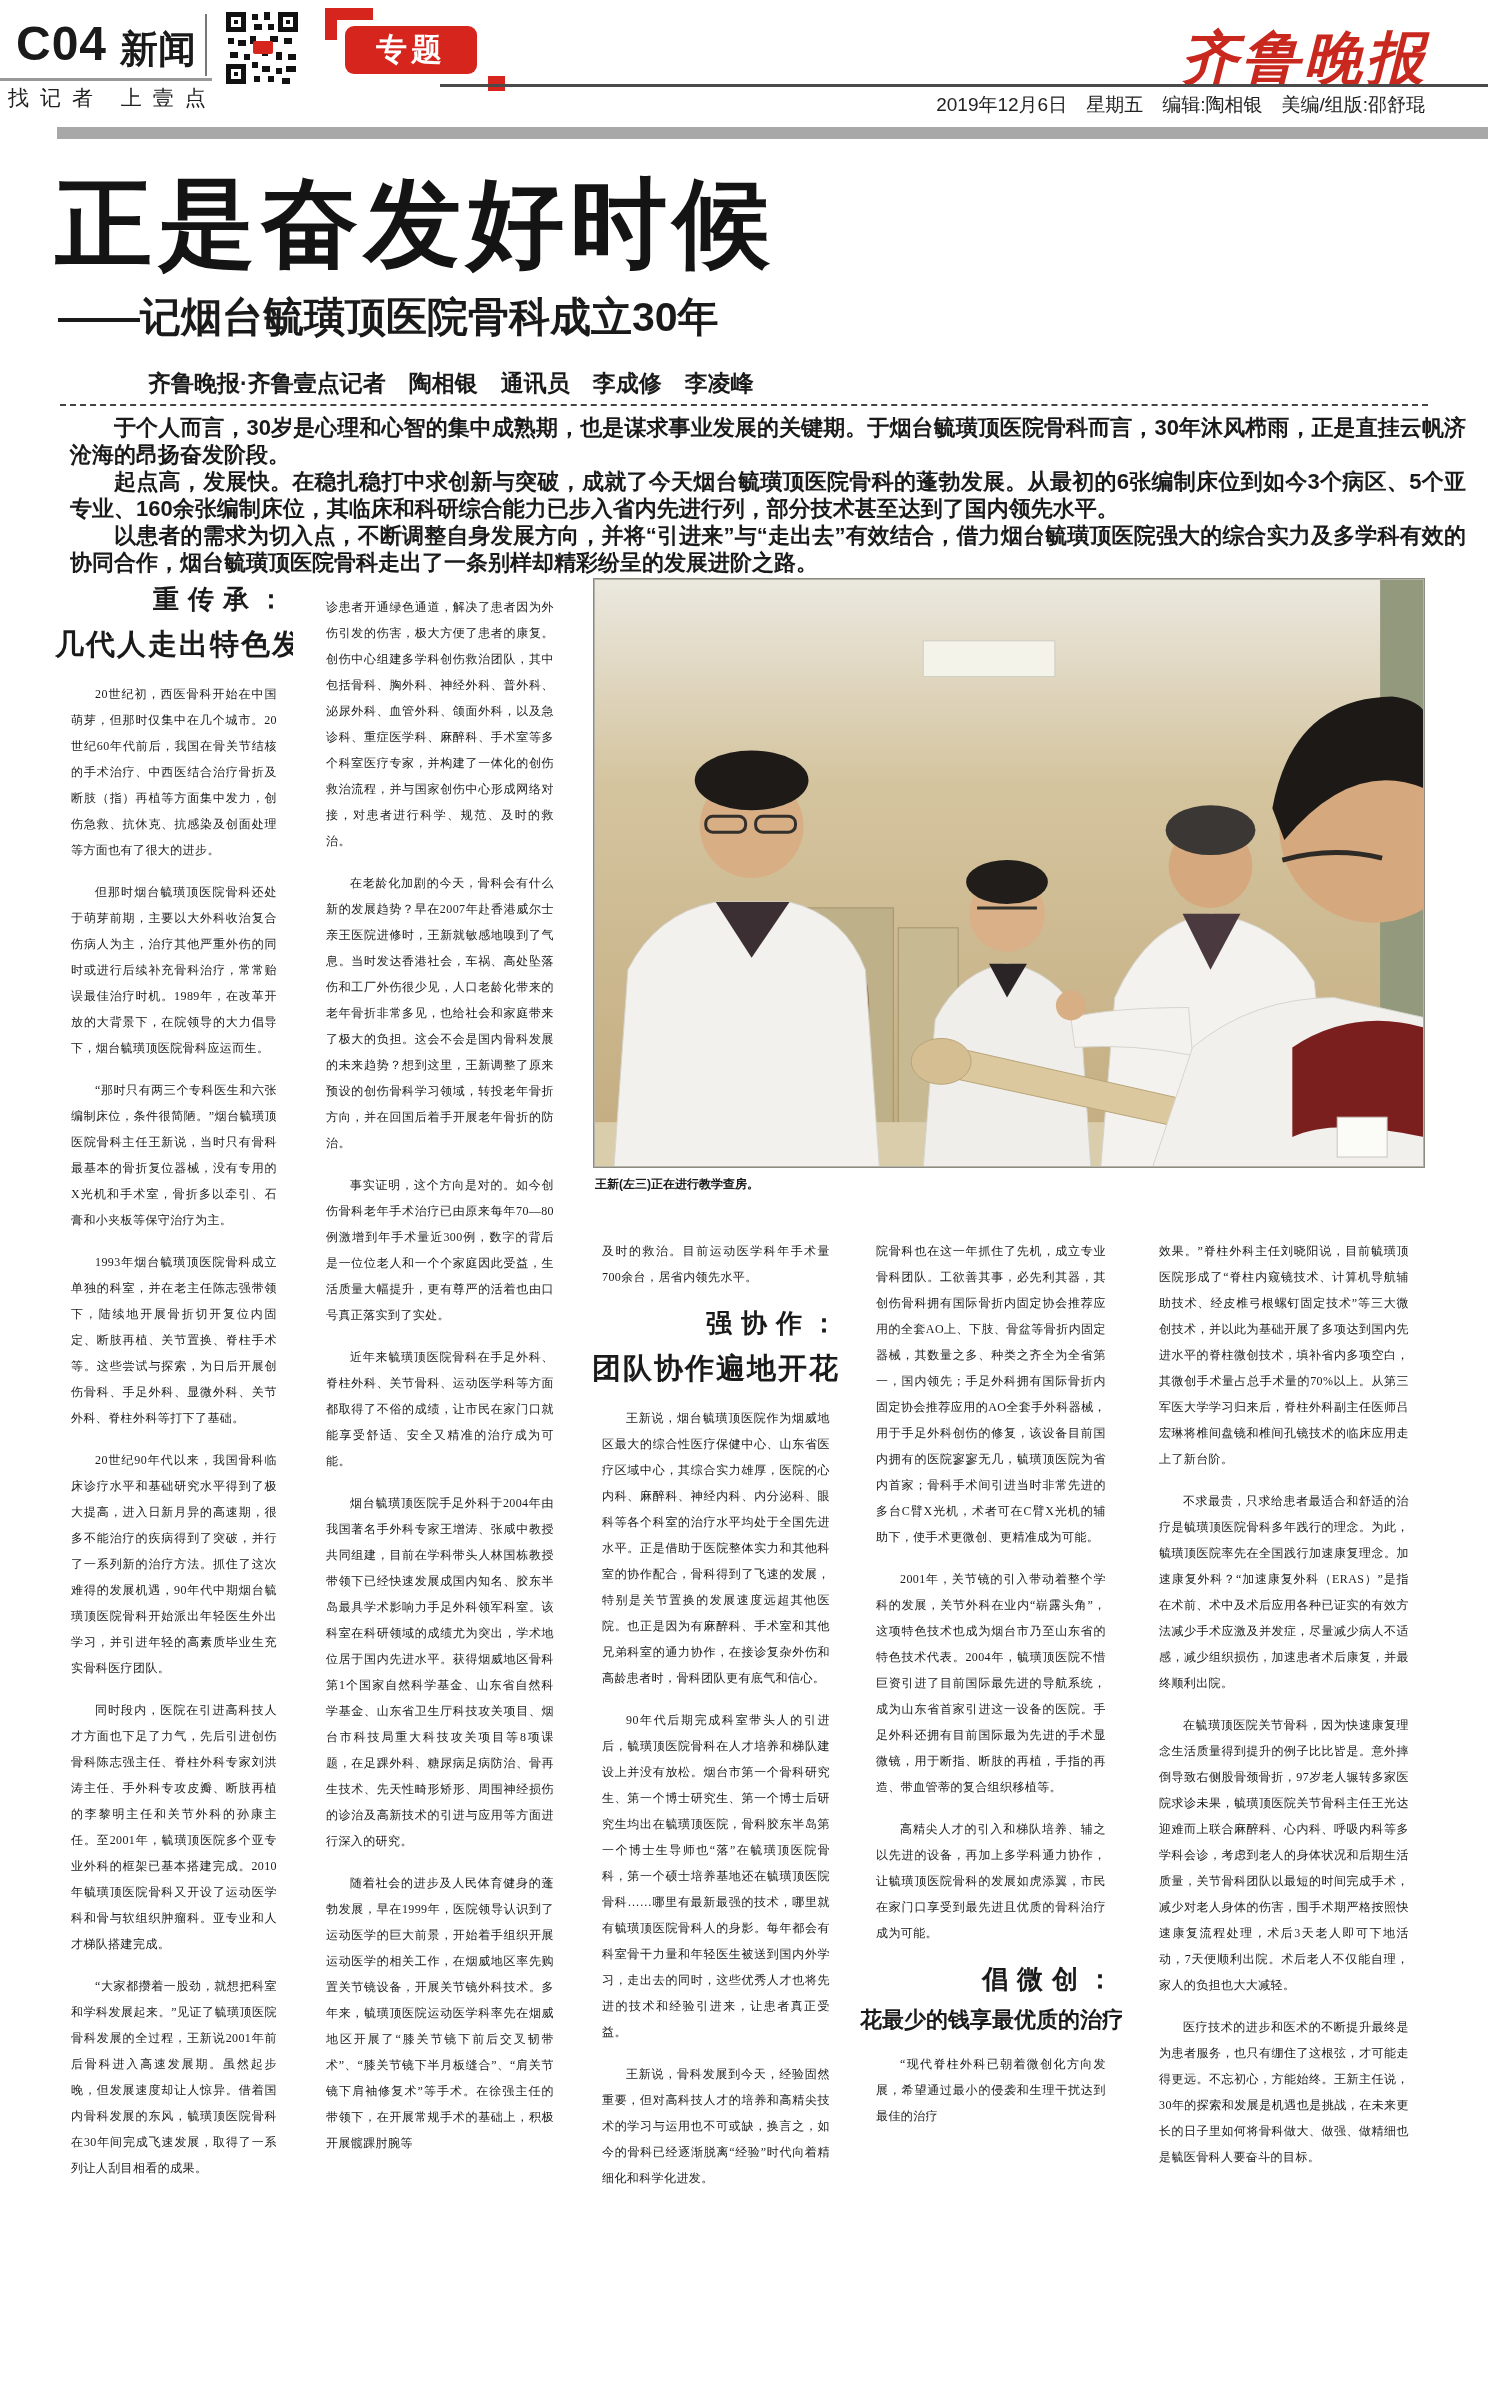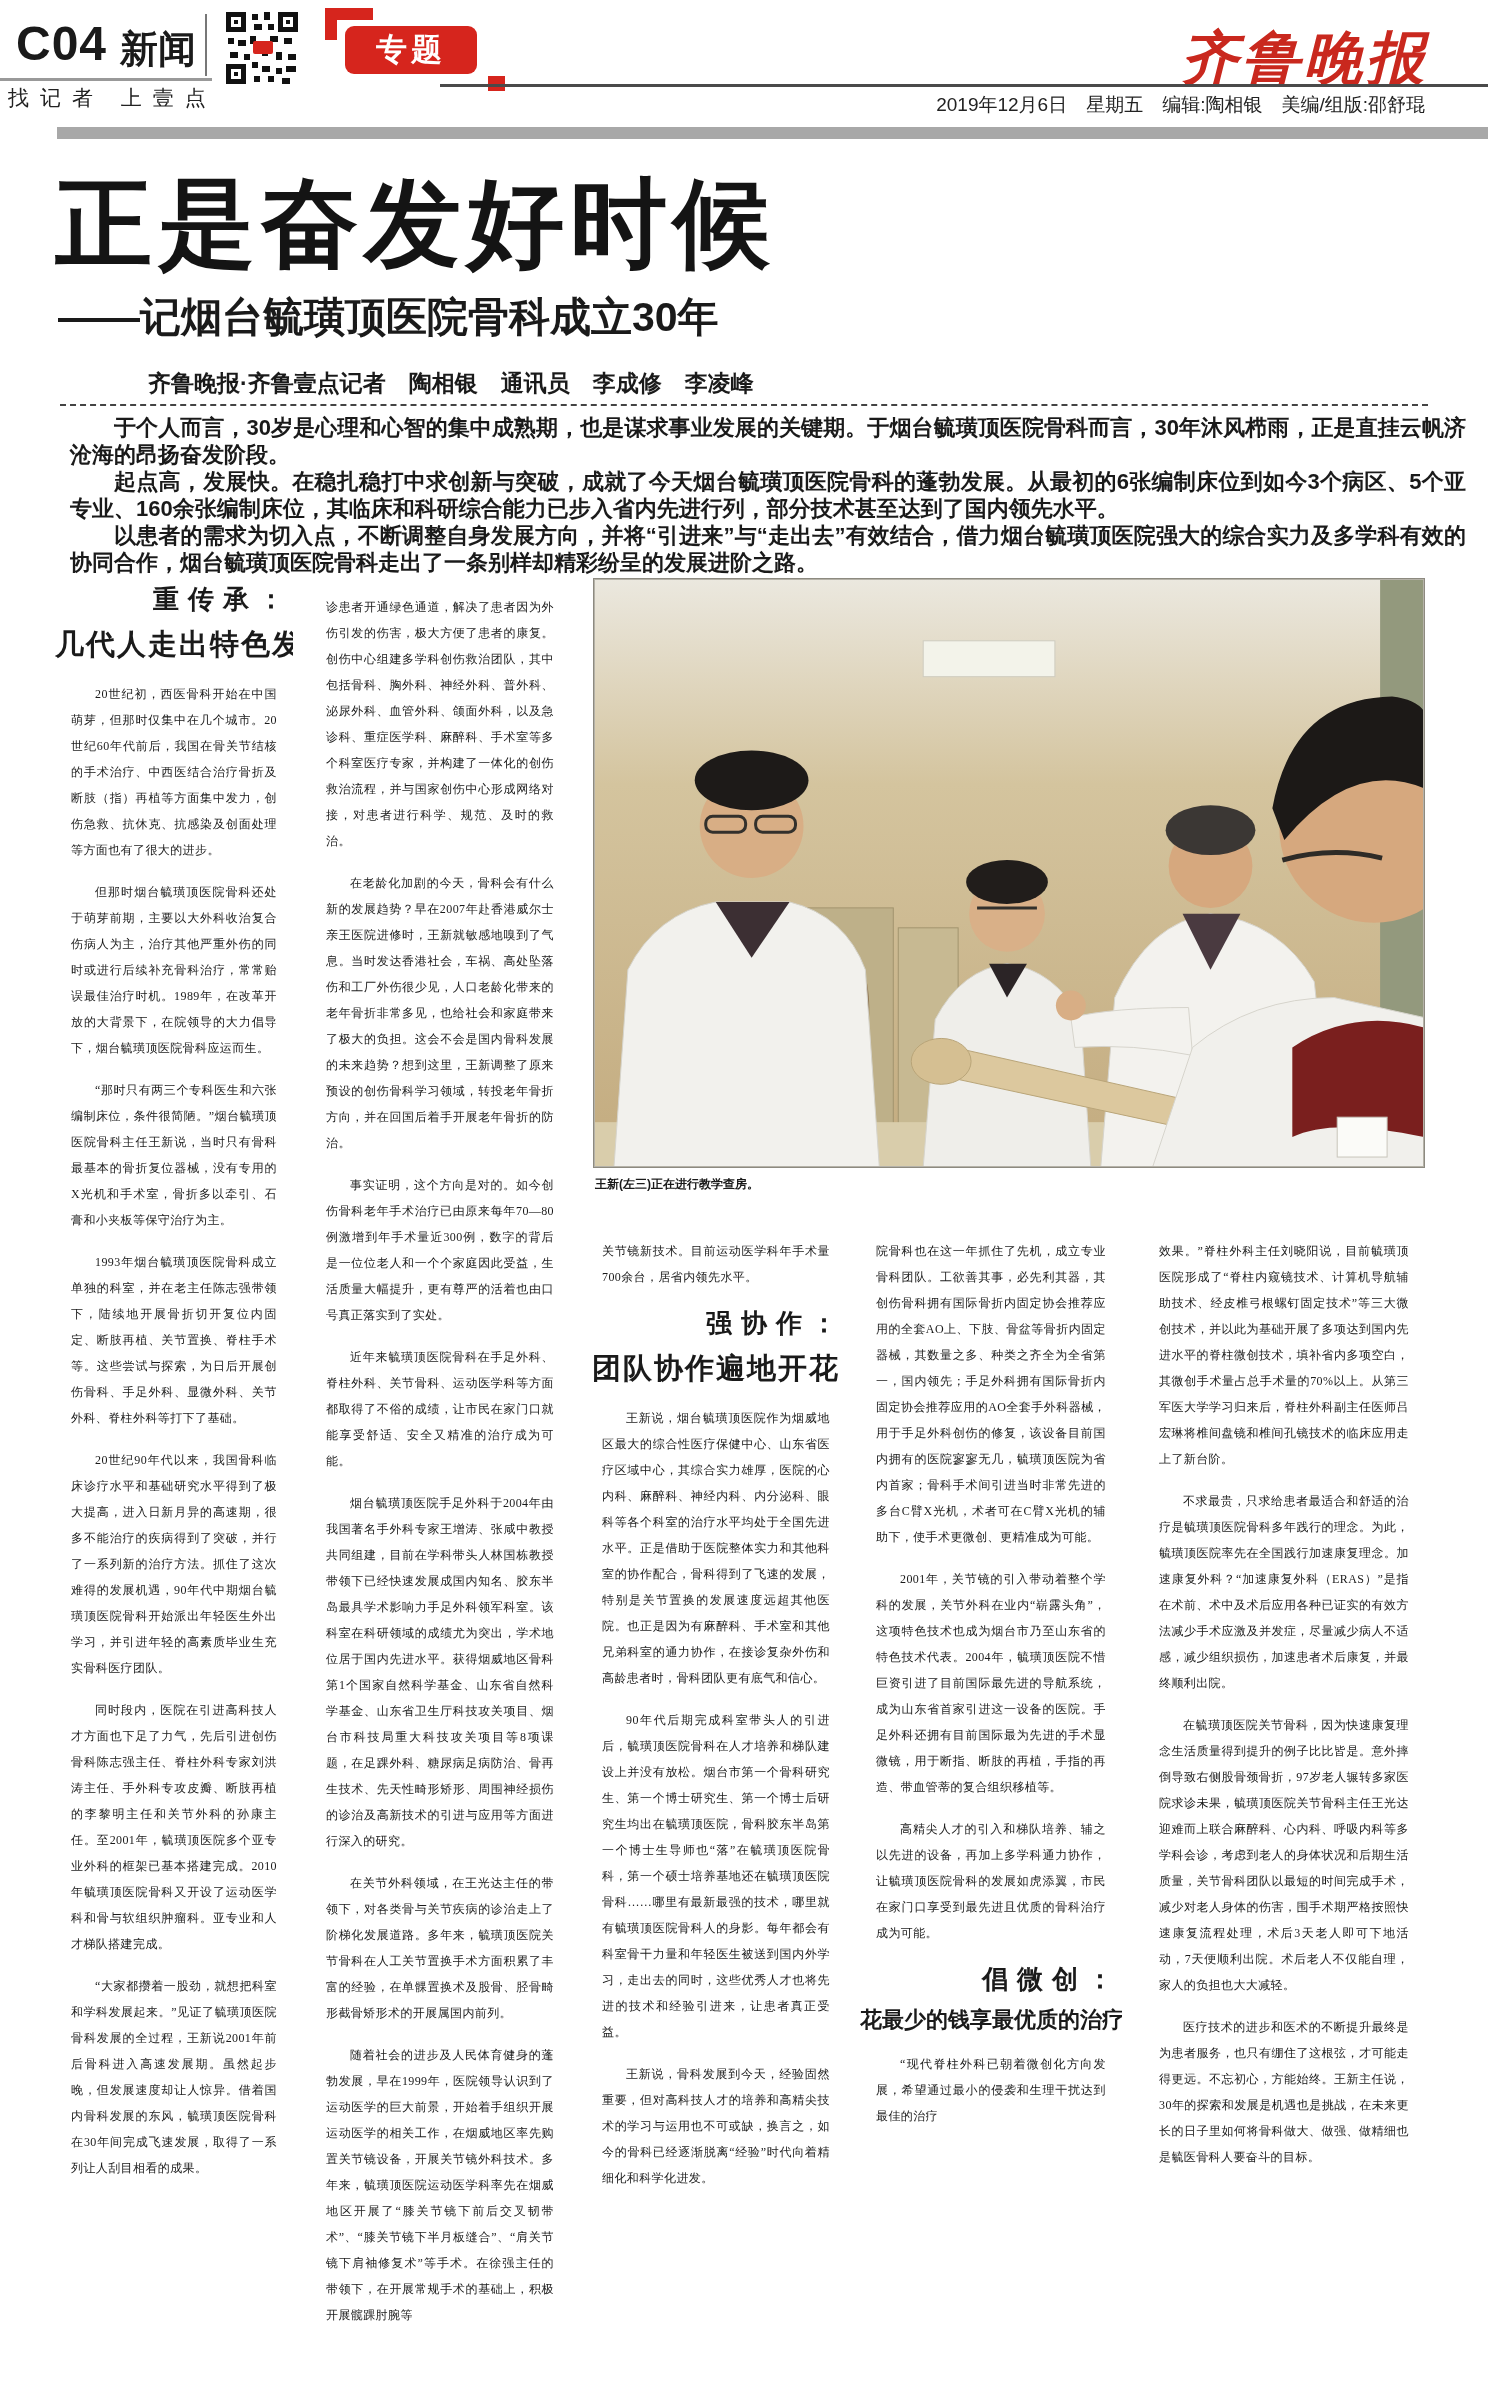--- a/index.html
+++ b/index.html
@@ -188,26 +188,25 @@
     <p class="para">“大家都攒着一股劲，就想把科室和学科发展起来。”见证了毓璜顶医院骨科发展的全过程，王新说2001年前后骨科进入高速发展期。虽然起步晚，但发展速度却让人惊异。借着国内骨科发展的东风，毓璜顶医院骨科在30年间完成飞速发展，取得了一系列让人刮目相看的成果。</p>
 
   </div>
 
   <div class="abs col" style="left:310px;top:578px;width:260px;height:1790px;">
     <p class="para cont">诊患者开通绿色通道，解决了患者因为外伤引发的伤害，极大方便了患者的康复。创伤中心组建多学科创伤救治团队，其中包括骨科、胸外科、神经外科、普外科、泌尿外科、血管外科、颌面外科，以及急诊科、重症医学科、麻醉科、手术室等多个科室医疗专家，并构建了一体化的创伤救治流程，并与国家创伤中心形成网络对接，对患者进行科学、规范、及时的救治。</p>
     <p class="para">在老龄化加剧的今天，骨科会有什么新的发展趋势？早在2007年赴香港威尔士亲王医院进修时，王新就敏感地嗅到了气息。当时发达香港社会，车祸、高处坠落伤和工厂外伤很少见，人口老龄化带来的老年骨折非常多见，也给社会和家庭带来了极大的负担。这会不会是国内骨科发展的未来趋势？想到这里，王新调整了原来预设的创伤骨科学习领域，转投老年骨折方向，并在回国后着手开展老年骨折的防治。</p>
     <p class="para">事实证明，这个方向是对的。如今创伤骨科老年手术治疗已由原来每年70—80例激增到年手术量近300例，数字的背后是一位位老人和一个个家庭因此受益，生活质量大幅提升，更有尊严的活着也由口号真正落实到了实处。</p>
     <p class="para">近年来毓璜顶医院骨科在手足外科、脊柱外科、关节骨科、运动医学科等方面都取得了不俗的成绩，让市民在家门口就能享受舒适、安全又精准的治疗成为可能。</p>
     <p class="para">烟台毓璜顶医院手足外科于2004年由我国著名手外科专家王增涛、张咸中教授共同组建，目前在学科带头人林国栋教授带领下已经快速发展成国内知名、胶东半岛最具学术影响力手足外科领军科室。该科室在科研领域的成绩尤为突出，学术地位居于国内先进水平。获得烟威地区骨科第1个国家自然科学基金、山东省自然科学基金、山东省卫生厅科技攻关项目、烟台市科技局重大科技攻关项目等8项课题，在足踝外科、糖尿病足病防治、骨再生技术、先天性畸形矫形、周围神经损伤的诊治及高新技术的引进与应用等方面进行深入的研究。</p>
-    <p class="para">在关节外科领域，在王光达主任的带领下，对各类骨与关节疾病的诊治走上了阶梯化发展道路。多年来，毓璜顶医院关节骨科在人工关节置换手术方面积累了丰富的经验，在单髁置换术及股骨、胫骨畸形截骨矫形术的开展属国内前列。</p>
     <p class="para">随着社会的进步及人民体育健身的蓬勃发展，早在1999年，医院领导认识到了运动医学的巨大前景，开始着手组织开展运动医学的相关工作，在烟威地区率先购置关节镜设备，开展关节镜外科技术。多年来，毓璜顶医院运动医学科率先在烟威地区开展了“膝关节镜下前后交叉韧带术”、“膝关节镜下半月板缝合”、“肩关节镜下肩袖修复术”等手术。在徐强主任的带领下，在开展常规手术的基础上，积极开展髋踝肘腕等</p>
   </div>
 
   <div class="abs col" style="left:586px;top:1222px;width:260px;height:1150px;">
-    <p class="para cont">关节镜新技术。目前运动医学科年手术量700余台，居省内领先水平。</p>
+    <p class="para cont">及时的救治。目前运动医学科年手术量700余台，居省内领先水平。</p>
     <div class="sec-h1">强协作：</div>
     <div class="sec-h2">团队协作遍地开花</div>
     <p class="para">王新说，烟台毓璜顶医院作为烟威地区最大的综合性医疗保健中心、山东省医疗区域中心，其综合实力雄厚，医院的心内科、麻醉科、神经内科、内分泌科、眼科等各个科室的治疗水平均处于全国先进水平。正是借助于医院整体实力和其他科室的协作配合，骨科得到了飞速的发展，特别是关节置换的发展速度远超其他医院。也正是因为有麻醉科、手术室和其他兄弟科室的通力协作，在接诊复杂外伤和高龄患者时，骨科团队更有底气和信心。</p>
     <p class="para">90年代后期完成科室带头人的引进后，毓璜顶医院骨科在人才培养和梯队建设上并没有放松。烟台市第一个骨科研究生、第一个博士研究生、第一个博士后研究生均出在毓璜顶医院，骨科胶东半岛第一个博士生导师也“落”在毓璜顶医院骨科，第一个硕士培养基地还在毓璜顶医院骨科……哪里有最新最强的技术，哪里就有毓璜顶医院骨科人的身影。每年都会有科室骨干力量和年轻医生被送到国内外学习，走出去的同时，这些优秀人才也将先进的技术和经验引进来，让患者真正受益。</p>
     <p class="para">王新说，骨科发展到今天，经验固然重要，但对高科技人才的培养和高精尖技术的学习与运用也不可或缺，换言之，如今的骨科已经逐渐脱离“经验”时代向着精细化和科学化进发。</p>
 
   </div>
 
   <div class="abs col" style="left:860px;top:1222px;width:262px;height:1150px;">
     <p class="para cont">院骨科也在这一年抓住了先机，成立专业骨科团队。工欲善其事，必先利其器，其创伤骨科拥有国际骨折内固定协会推荐应用的全套AO上、下肢、骨盆等骨折内固定器械，其数量之多、种类之齐全为全省第一，国内领先；手足外科拥有国际骨折内固定协会推荐应用的AO全套手外科器械，用于手足外科创伤的修复，该设备目前国内拥有的医院寥寥无几，毓璜顶医院为省内首家；骨科手术间引进当时非常先进的多台C臂X光机，术者可在C臂X光机的辅助下，使手术更微创、更精准成为可能。</p>

